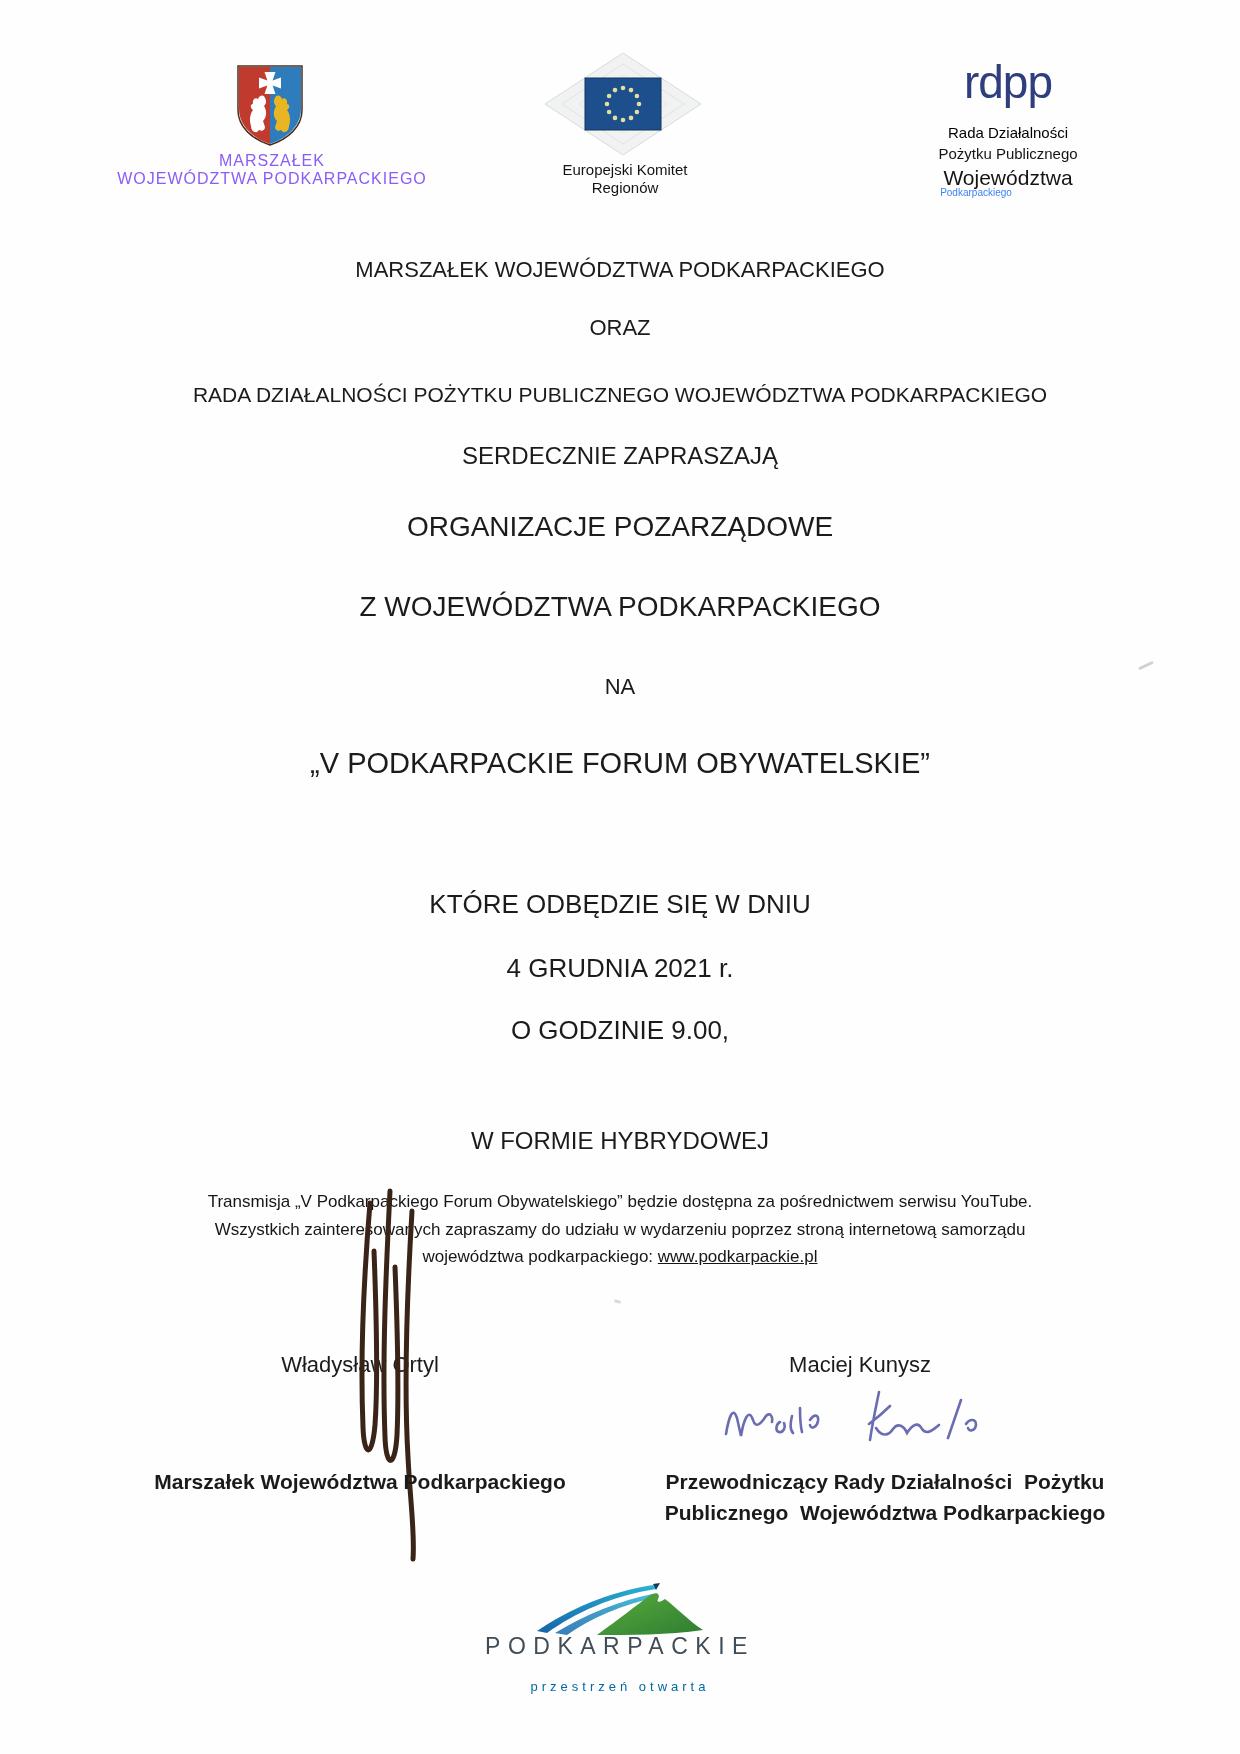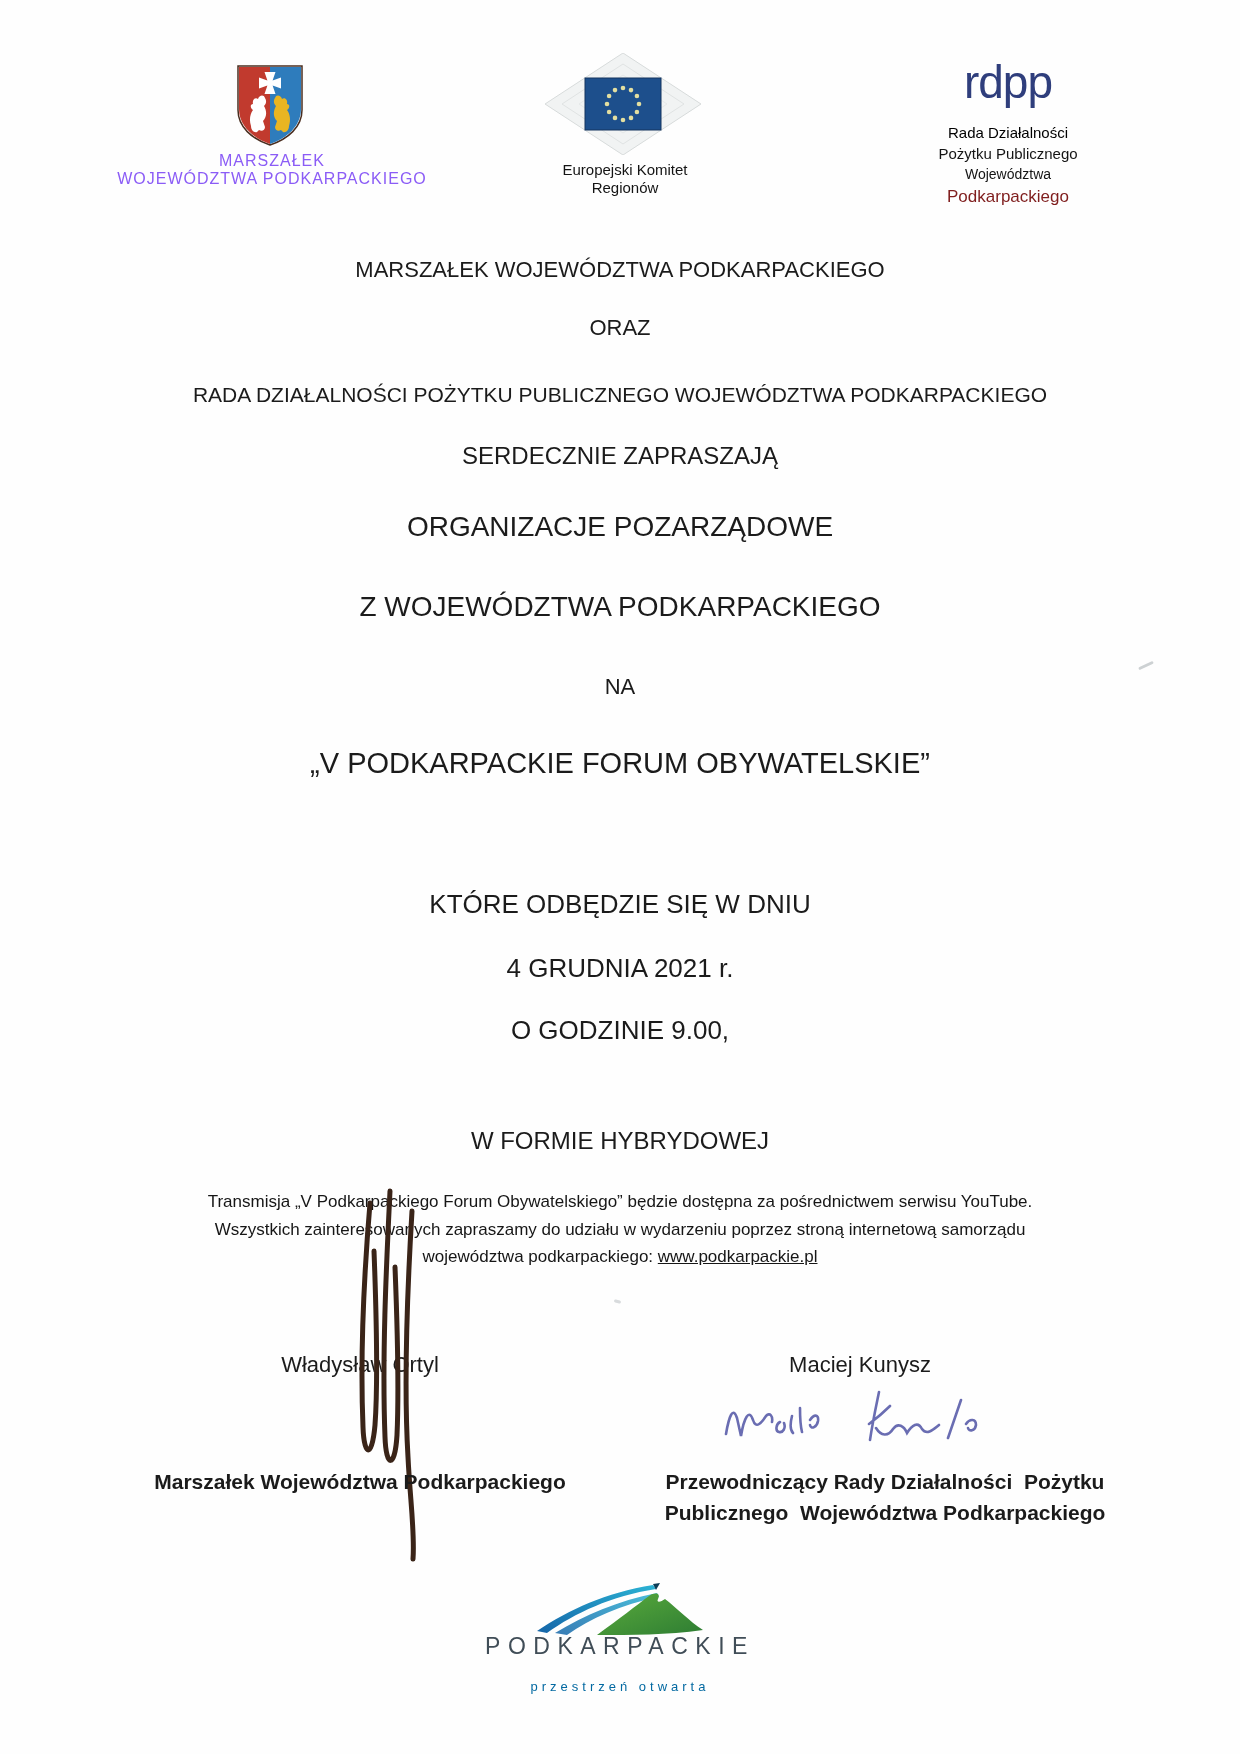--- a/index.html
+++ b/index.html
@@ -52,22 +52,22 @@
       <circle cx="64.1" cy="43" r="2.3"></circle>
         <circle cx="70" cy="37.1" r="2.3"></circle>
     </g>
   </svg>
   <div class="capbox b" style="left:490px;top:161px;width:270px;font-size:15px;color:#141414">Europejski Komitet</div>
   <div class="capbox b" style="left:490px;top:179px;width:270px;font-size:15px;color:#141414">Regionów</div>
 
   <div class="capbox b" style="left:880px;top:56px;width:256px;font-size:46px;line-height:52px;color:#2f3e7c;letter-spacing:-1px">rdpp</div>
   <div class="capbox b" style="left:880px;top:124px;width:256px;font-size:15px;color:#000000">Rada Działalności</div>
   <div class="capbox b" style="left:880px;top:145px;width:256px;font-size:15px;color:#141414">Pożytku Publicznego</div>
-  <div class="capbox b" style="left:880px;top:166px;width:256px;font-size:14px;color:#141414">Województwa</div>
-  <div class="capbox b" style="left:880px;top:187px;width:256px;font-size:17px;color:#7f1d1d">Podkarpackiego</div>
+  <div class="capbox b" style="left:880px;top:166px;width:256px;font-size:21px;color:#141414">Województwa</div>
+  <div class="capbox b" style="left:848px;top:187px;width:256px;font-size:10px;color:#3b82f6">Podkarpackiego</div>
 
   <div class="line" style="top:256px;font-size:22px">MARSZAŁEK WOJEWÓDZTWA PODKARPACKIEGO</div>
   <div class="line" style="top:314px;font-size:22px">ORAZ</div>
   <div class="line" style="top:382px;font-size:21px">RADA DZIAŁALNOŚCI POŻYTKU PUBLICZNEGO WOJEWÓDZTWA PODKARPACKIEGO</div>
   <div class="line" style="top:441px;font-size:24px">SERDECZNIE ZAPRASZAJĄ</div>
   <div class="line b" style="top:509px;font-size:28px">ORGANIZACJE POZARZĄDOWE</div>
   <div class="line" style="top:673px;font-size:22px">NA</div>
   <div class="line b" style="top:589px;font-size:28px">Z WOJEWÓDZTWA PODKARPACKIEGO</div>
   <div class="line b" style="top:745px;font-size:29px">„V PODKARPACKIE FORUM OBYWATELSKIE”</div>
   <div class="line" style="top:888px;font-size:26px">KTÓRE ODBĘDZIE SIĘ W DNIU</div>

